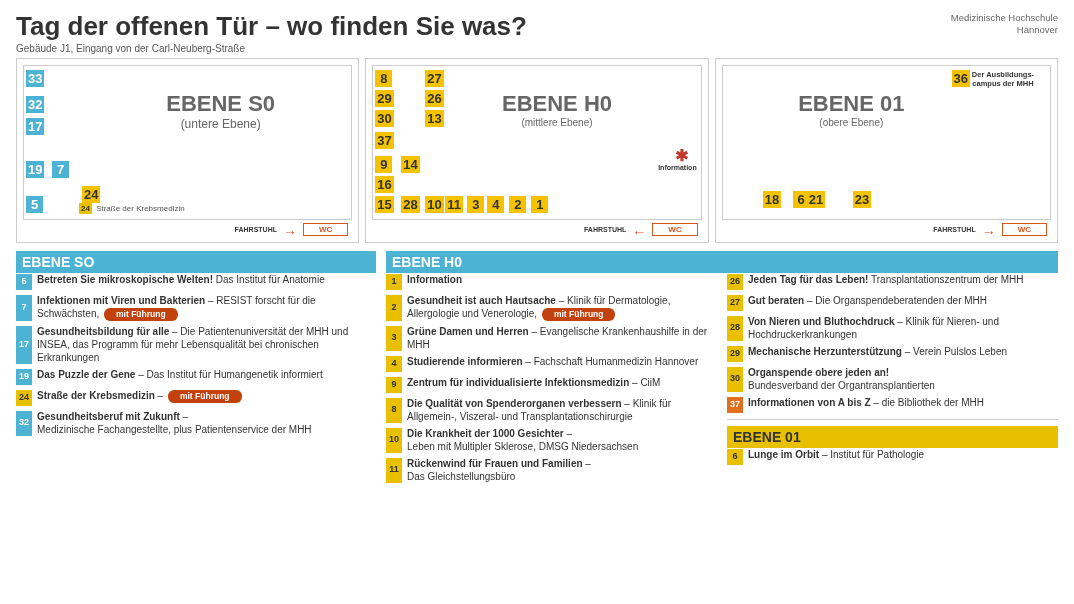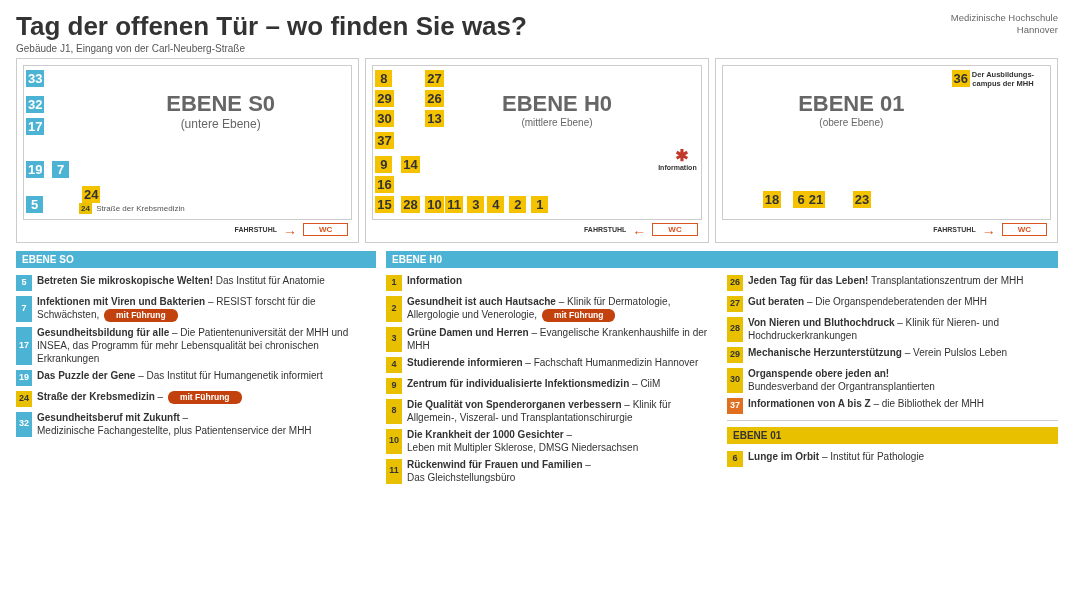--- a/index.html
+++ b/index.html
@@ -90,26 +90,25 @@
     }
     .col-left {
       width: 360px;
       flex-shrink: 0;
     }
     .col-mid {
       flex: 1;
     }
 
     .section-header {
-      font-size: 10px;
+      font-size: 14px;
       font-weight: bold;
       background: #4db3d4;
       color: #fff;
       padding: 3px 6px;
-      margin-bottom: 6px;
     }
     .section-header-yellow {
       background: #e8c000;
       color: #333;
     }
 
     .list-item {
       display: flex;
       gap: 5px;
       margin-bottom: 4px;

